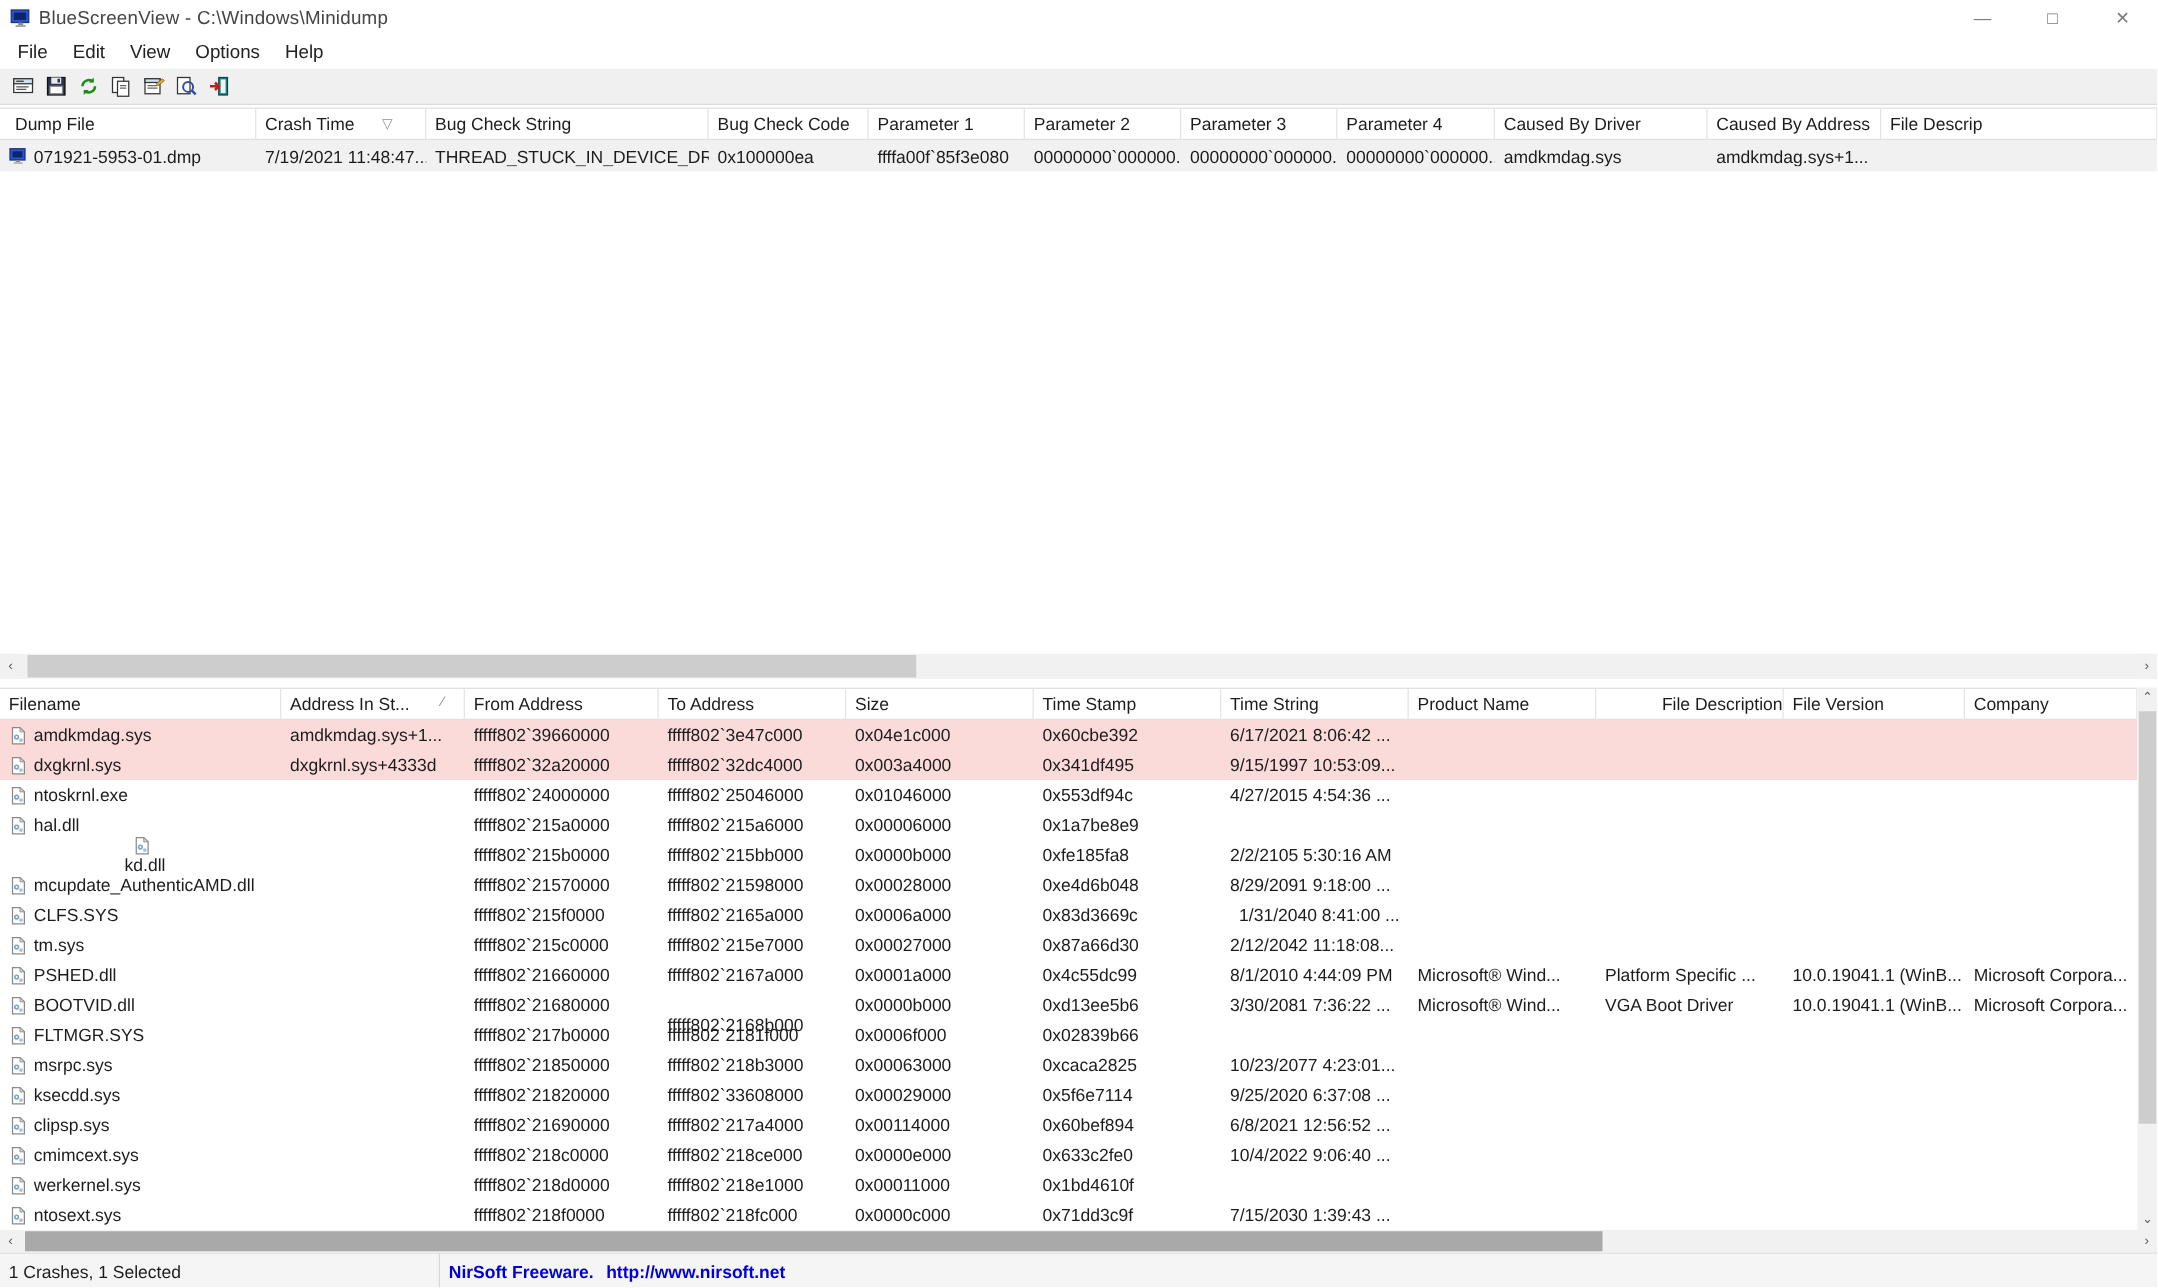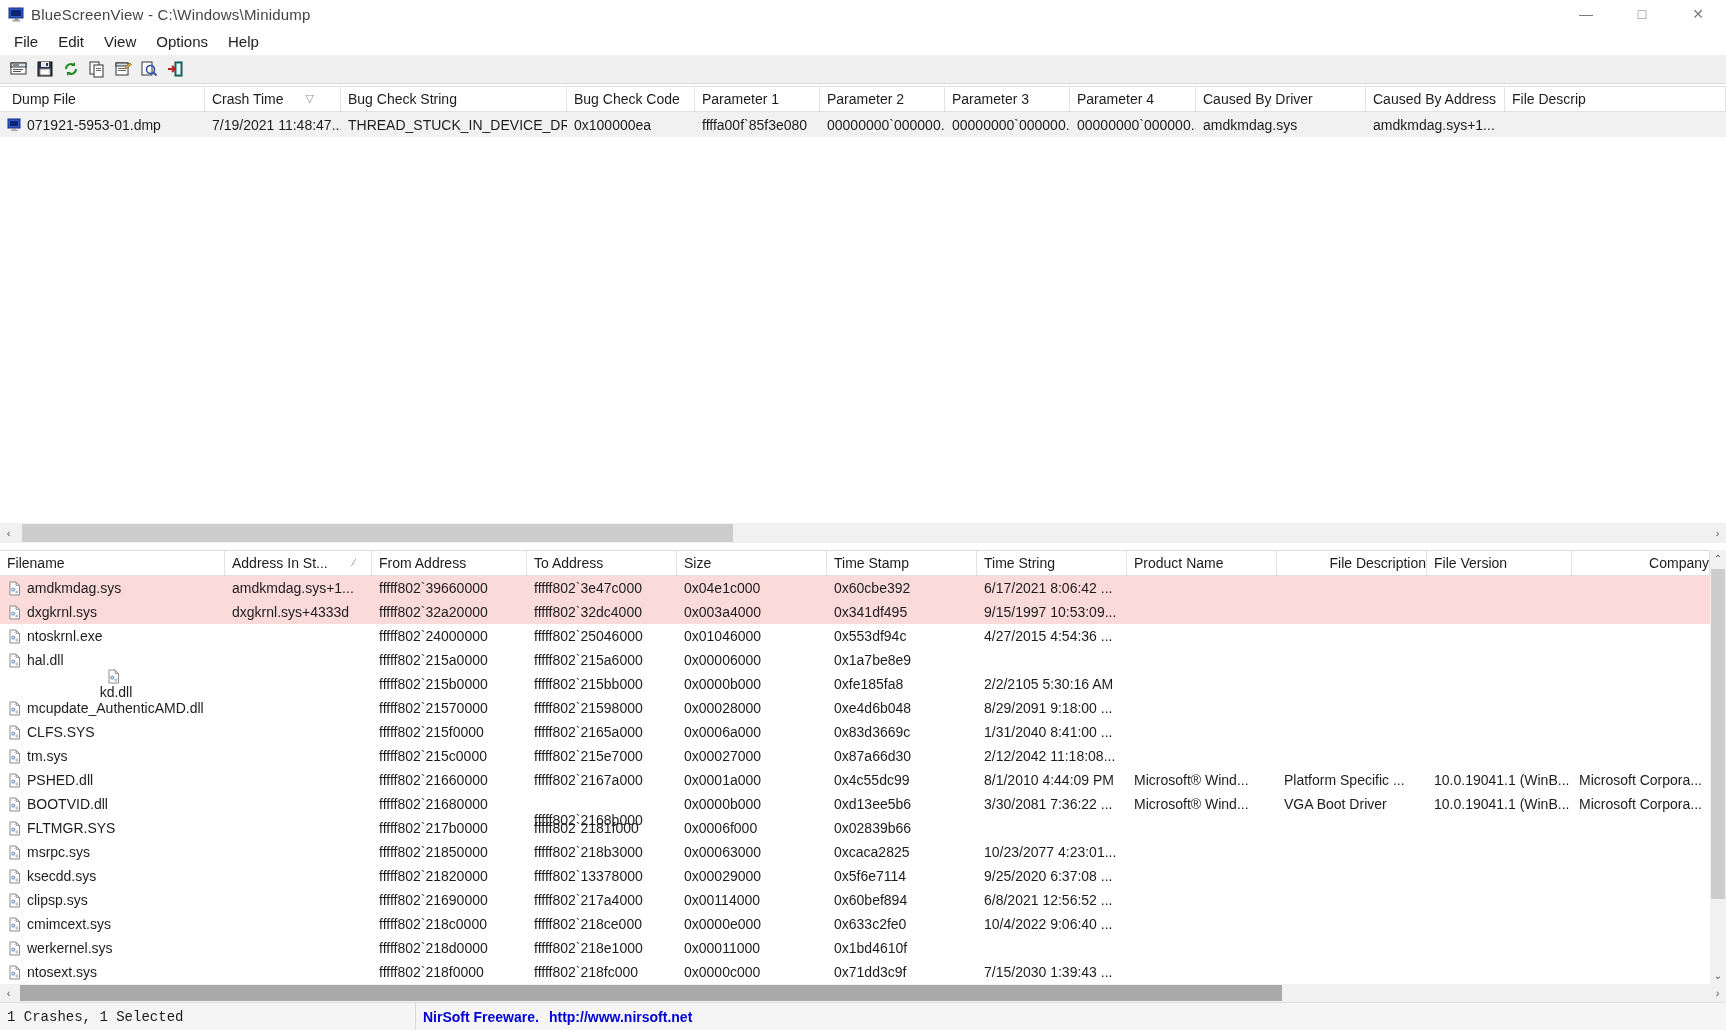--- a/index.html
+++ b/index.html
@@ -49,21 +49,21 @@
   .sb-arrow { position:absolute; top:0; width:17px; height:100%; display:flex; align-items:center; justify-content:center; color:#5a5a5a; font-size:11px; background:#f1f1f1; }
   .sb-thumb-h { position:absolute; top:1px; bottom:1px; background:#cdcdcd; }
   .hs-lower .sb-thumb-h { background:#a9a9a9; }
   .vscroll { position:absolute; left:1710px; top:550px; width:16px; height:434px; background:#f1f1f1; }
   .vs-arrow { position:absolute; left:0; width:100%; height:17px; display:flex; align-items:center; justify-content:center; color:#5a5a5a; font-size:10px; }
   .sb-thumb-v { position:absolute; left:1px; right:1px; background:#cdcdcd; }
 
   
   .statusbar { position:absolute; left:0; top:1002px; width:1726px; height:28px; background:#f5f5f5; border-top:1px solid #e0e0e0; display:flex; font-size:14px; }
   .sb-cell { border-right:1px solid #d9d9d9; display:flex; align-items:center; padding-left:7px; }
-  .sb-cell.first { width:416px;font-family:Liberation Mono, monospace; }
+  .sb-cell.first { width:352px; }
   .sb-link-area { color:#0000d4; font-weight:bold; }
   .sb-link-area span { margin-right:10px; }
 </style>
 </head>
 <body>
 
 <div class="window">
 
   <div class="titlebar">
     <span class="app-icon">
@@ -217,21 +217,21 @@
         <div class="lv-hcell" style="width: 225px;"><span>Filename</span></div>
         <div class="lv-hcell" style="width: 147px;"><span>Address In St...</span><span class="sort-mark" style="right: 16px;">∕</span></div>
         <div class="lv-hcell" style="width: 155px;"><span>From Address</span></div>
         <div class="lv-hcell" style="width: 150px;"><span>To Address</span></div>
         <div class="lv-hcell" style="width: 150px;"><span>Size</span></div>
         <div class="lv-hcell" style="width: 150px;"><span>Time Stamp</span></div>
         <div class="lv-hcell" style="width: 150px;"><span>Time String</span></div>
         <div class="lv-hcell" style="width: 150px;"><span>Product Name</span></div>
         <div class="lv-hcell" style="width: 150px; text-align: right;"><span>File Description</span></div>
         <div class="lv-hcell" style="width: 145px;"><span>File Version</span></div>
-        <div class="lv-hcell" style="width: 138px; text-align: right;"><span>Company</span></div>
+        <div class="lv-hcell" style="width: 138px;"><span>Company</span></div>
       </div>
       <div class="lv-row pink">
         <div class="lv-cell" style="width: 225px;">
           <span class="row-icon"><svg viewBox="0 0 15 15">
               <path d="M3 1h6l3.5 3.5V14H3z" fill="#fff" stroke="#8a8a8a"></path>
               <path d="M9 1l3.5 3.5H9z" fill="#d8d8d8" stroke="#8a8a8a" stroke-width=".7"></path>
               <circle cx="6.3" cy="8.6" r="2.1" fill="#7fa3cc"></circle>
               <circle cx="6.3" cy="8.6" r=".8" fill="#fff"></circle>
               <circle cx="9.8" cy="11" r="1.5" fill="#a9c0da"></circle>
             </svg></span>
@@ -497,21 +497,21 @@
         </div>
         <div class="lv-cell" style="width: 150px;">
           <span>fffff802`2165a000</span>
         </div>
         <div class="lv-cell" style="width: 150px;">
           <span>0x0006a000</span>
         </div>
         <div class="lv-cell" style="width: 150px;">
           <span>0x83d3669c</span>
         </div>
-        <div class="lv-cell" style="width: 150px;">
+        <div class="lv-cell" style="width: 150px; justify-content: center;">
           <span>1/31/2040 8:41:00 ...</span>
         </div>
         <div class="lv-cell" style="width: 150px;">
           <span></span>
         </div>
         <div class="lv-cell" style="width: 150px;">
           <span></span>
         </div>
         <div class="lv-cell" style="width: 145px;">
           <span></span>
@@ -741,21 +741,21 @@
             </svg></span>
           <span>ksecdd.sys</span>
         </div>
         <div class="lv-cell" style="width: 147px;">
           <span></span>
         </div>
         <div class="lv-cell" style="width: 155px;">
           <span>fffff802`21820000</span>
         </div>
         <div class="lv-cell" style="width: 150px;">
-          <span>fffff802`13378000</span>
+          <span>fffff802`33608000</span>
         </div>
         <div class="lv-cell" style="width: 150px;">
           <span>0x00029000</span>
         </div>
         <div class="lv-cell" style="width: 150px;">
           <span>0x5f6e7114</span>
         </div>
         <div class="lv-cell" style="width: 150px;">
           <span>9/25/2020 6:37:08 ...</span>
         </div>

